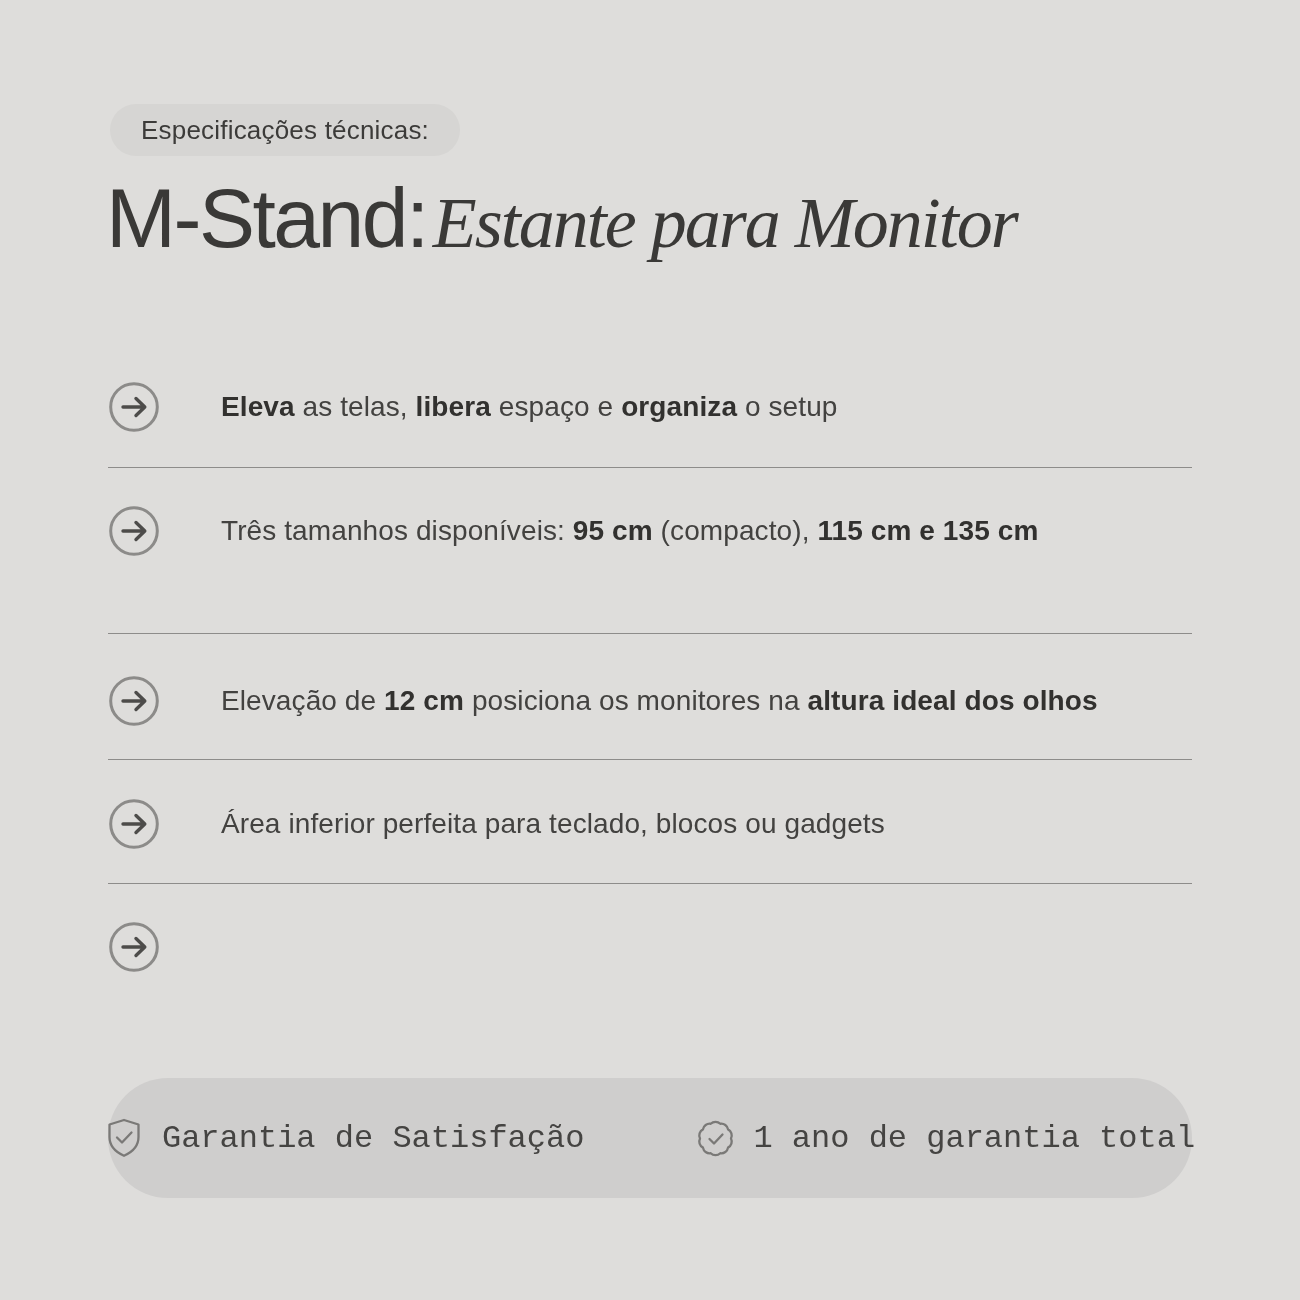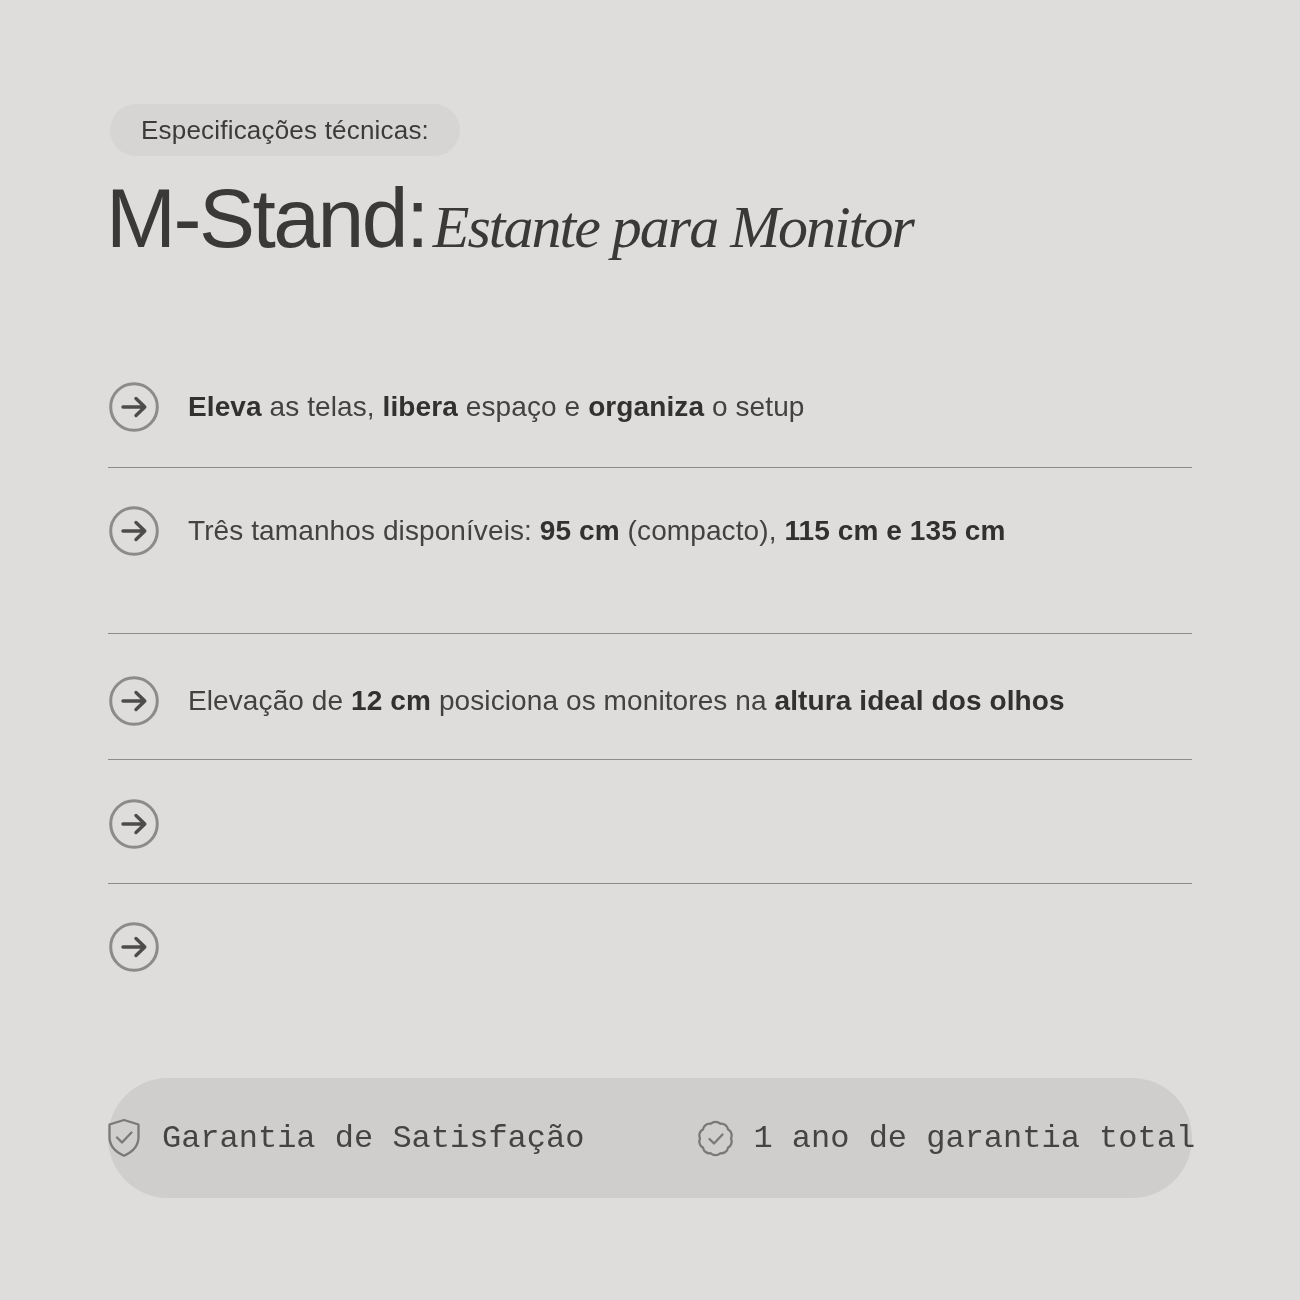--- a/index.html
+++ b/index.html
@@ -34,21 +34,21 @@
   }
   .t-sans {
     font-family:"Liberation Sans", sans-serif;
     font-size:84px;
     letter-spacing:-2.5px;
   }
   .t-serif {
     font-family:"Liberation Serif", serif;
     font-style:italic;
     font-weight:400;
-    font-size:60px;
+    font-size:72px;
     letter-spacing:-2px;
     margin-left:6px;
   }
 
   
   .features {
     position:absolute; left:108px; top:368px;
     width:1084px;
   }
   .row {
@@ -64,20 +64,21 @@
   .row-5 { height:126px; padding-top:37px; border-bottom:none; }
 
   .ficon { flex:0 0 52px; width:52px; height:52px; }
   .ficon svg { display:block; }
 
   .ftext {
     font-size:28px;
     line-height:52px;
     color:#434240;
     letter-spacing:0.1px;
+    margin-left:33px;
   }
   .row-2 .ftext { line-height:47px; padding-top:2px; }
   .ftext b { font-weight:700; color:#32312f; }
 
   
   .bar {
     position:absolute; left:108px; top:1078px;
     width:1084px; height:120px;
     border-radius:60px;
     background:#cfcecd;
@@ -134,20 +135,21 @@
       <p class="ftext"><span>Elevação de </span><b>12 cm</b><span> posiciona os monitores na </span><b>altura ideal dos olhos</b></p>
     </div>
 
     <div class="row row-4">
       <span class="ficon">
         <svg width="52" height="52" viewBox="0 0 52 52">
           <circle cx="26" cy="26" r="23.3" fill="none" stroke="#8c8b89" stroke-width="3"></circle>
           <path d="M15 26 H36 M28 17.5 L36.8 26 L28 34.5" fill="none" stroke="#4d4c4a" stroke-width="3.4" stroke-linecap="round" stroke-linejoin="round"></path>
         </svg>
       </span>
+      <p class="ftext"><span>Área inferior perfeita para teclado, blocos ou gadgets</span></p>
     </div>
 
     <div class="row row-5">
       <span class="ficon">
         <svg width="52" height="52" viewBox="0 0 52 52">
           <circle cx="26" cy="26" r="23.3" fill="none" stroke="#8c8b89" stroke-width="3"></circle>
           <path d="M15 26 H36 M28 17.5 L36.8 26 L28 34.5" fill="none" stroke="#4d4c4a" stroke-width="3.4" stroke-linecap="round" stroke-linejoin="round"></path>
         </svg>
       </span>
     </div>

